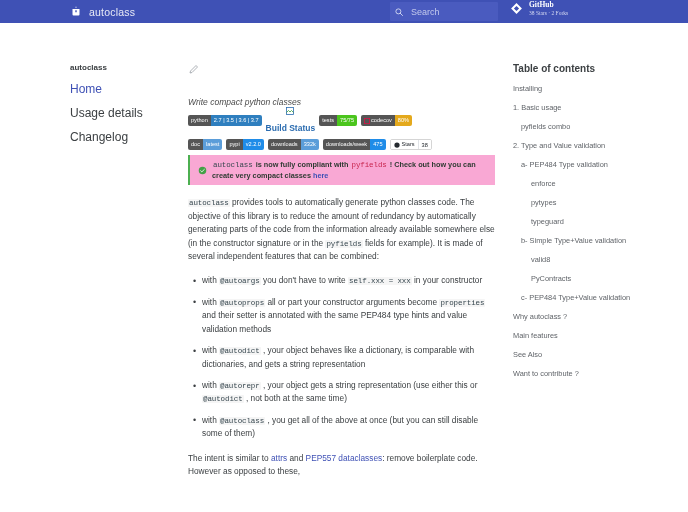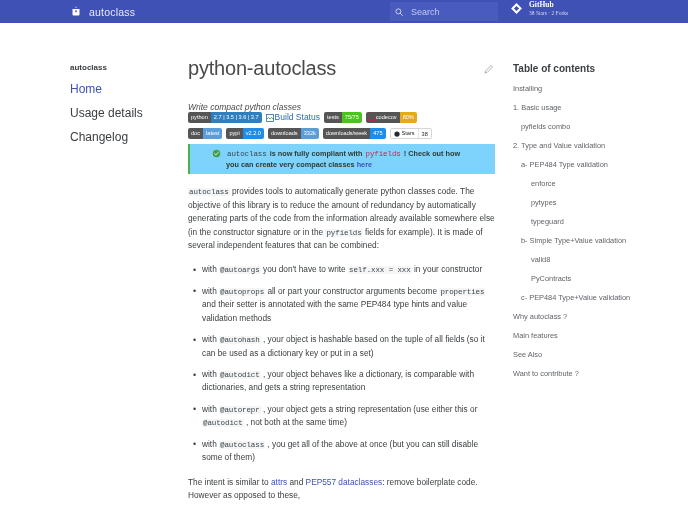--- a/index.html
+++ b/index.html
@@ -137,40 +137,41 @@
   }
   .badge .lbl { background: #555; padding: 0 3px; }
   .badge .val { padding: 0 3px; }
   .badge.broken {
     background: transparent;
     color: #2b6cb0;
     font-size: 8.5px;
     height: auto;
     line-height: 11px;
     align-items: center;
-    gap: 1px;
-    font-weight: normal;
+    gap: 8px;
+    font-weight: bold;
+    flex-direction: column;
   }
   .broken-ico { width: 8px; height: 8px; display:block; }
   .badge.stars { background: #fff; border: 1px solid #d5d5d5; color: #333; }
   .badge.stars .lbl { background: #fff; color: #24292e; display:flex; align-items:center; gap:2px; }
   .badge.stars .val { background: #fff; color: #24292e; border-left: 1px solid #e1e4e8; }
   .gh-mini { width: 6px; height: 6px; display:block; }
 
   
   #callout {
-    background: #7dd3fc;
+    background: #f9a8d4;
     border-left: 2px solid #4caf50;
-    padding: 5px 22px;
+    padding: 5px 8px;
     margin: 5px 0 11px 0;
     font-size: 7.3px;
     font-weight: bold;
     color: #2f3b33;
     display: flex;
-    align-items: flex-start;
+    align-items: center;
     gap: 5px;
     line-height: 1.3;
   }
   #check-icon { width: 9px; height: 9px; flex: 0 0 auto; display:block; }
   #callout code { font-weight: normal; background: transparent; }
   #callout .pyf { color: #c7254e; }
   #callout a { color: #3f51b5; text-decoration: none; font-weight: bold; }
 
   
   p.body {
@@ -263,21 +264,20 @@
   <nav id="leftnav">
     <div class="nav-title">autoclass</div>
     <div class="nav-item active">Home</div>
     <div class="nav-item">Usage details</div>
     <div class="nav-item">Changelog</div>
   </nav>
 
   <main id="main">
 
     <div id="title-row">
-      <h1 id="doc-title">python-autoclass</h1>
       <svg id="edit-icon" viewBox="0 0 24 24">
         <path fill="none" stroke="#9aa0a6" stroke-width="1.6" d="M4 20l4-1 11-11-3-3L5 16l-1 4z"></path>
       </svg>
     </div>
 
     <p id="tagline">Write compact python classes</p>
 
     <div class="badge-row">
       <span class="badge">
         <span class="lbl">python</span>
@@ -343,21 +343,20 @@
       </div>
     </div>
 
     <p class="body">
       <code>autoclass</code><span> provides tools to automatically generate python classes code. The objective of this library is to reduce the amount of redundancy by automatically generating parts of the code from the information already available somewhere else (in the constructor signature or in the </span><code>pyfields</code><span> fields for example). It is made of several independent features that can be combined:</span>
     </p>
 
     <ul class="body-list">
       <li><span>with </span><code>@autoargs</code><span> you don't have to write </span><code>self.xxx = xxx</code><span> in your constructor</span></li>
       <li><span>with </span><code>@autoprops</code><span> all or part your constructor arguments become </span><code>properties</code><span> and their setter is annotated with the same PEP484 type hints and value validation methods</span></li>
-      <li><span>with </span><code>@autohash</code><span> , your object is hashable based on the tuple of all fields (so it can be used as a dictionary key or put in a set)</span></li>
       <li><span>with </span><code>@autodict</code><span> , your object behaves like a dictionary, is comparable with dictionaries, and gets a string representation</span></li>
       <li><span>with </span><code>@autorepr</code><span> , your object gets a string representation (use either this or </span><code>@autodict</code><span> , not both at the same time)</span></li>
       <li><span>with </span><code>@autoclass</code><span> , you get all of the above at once (but you can still disable some of them)</span></li>
     </ul>
 
     <p class="body">
       <span>The intent is similar to </span><a class="link" href="#">attrs</a><span> and </span><a class="link" href="#">PEP557 dataclasses</a><span>: remove boilerplate code. However as opposed to these,</span>
     </p>
 
   </main>

